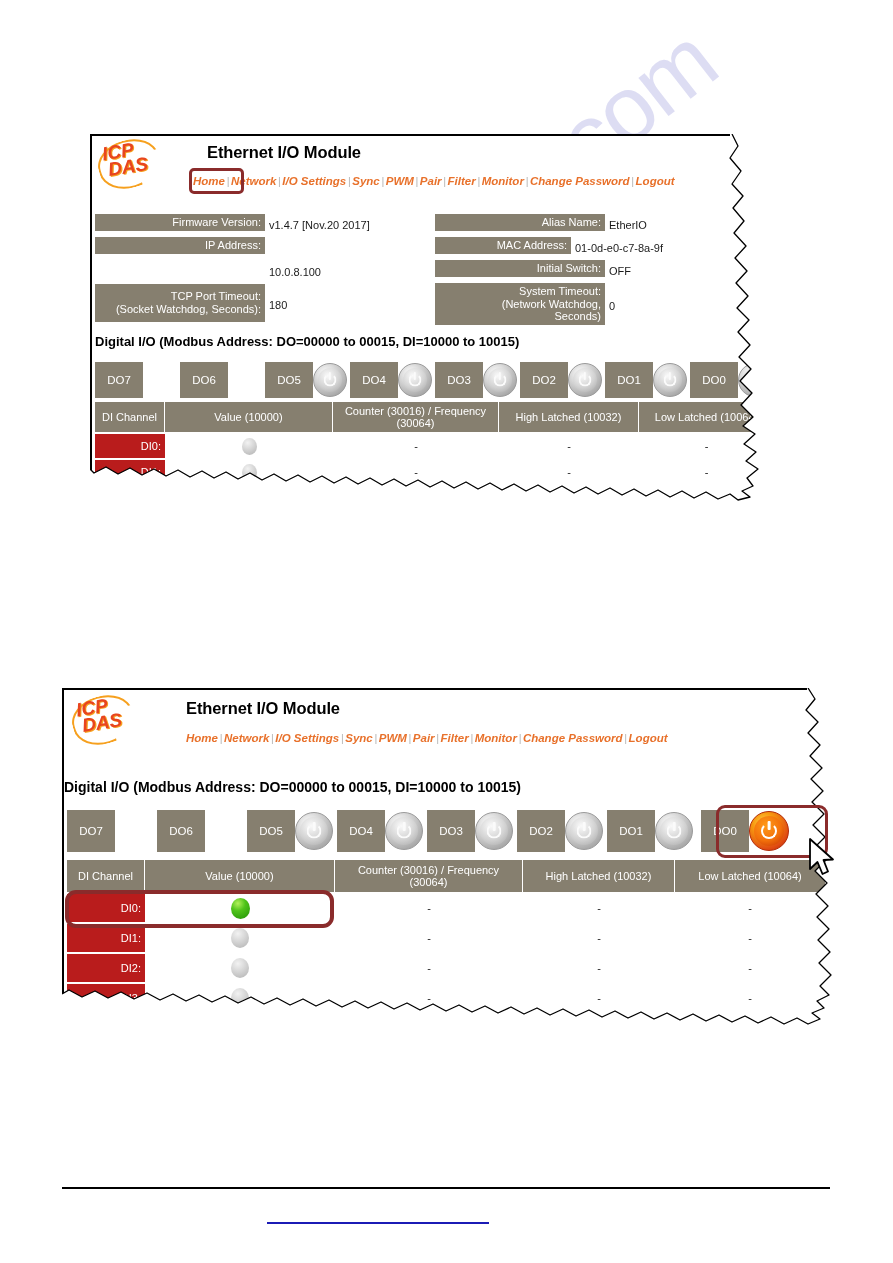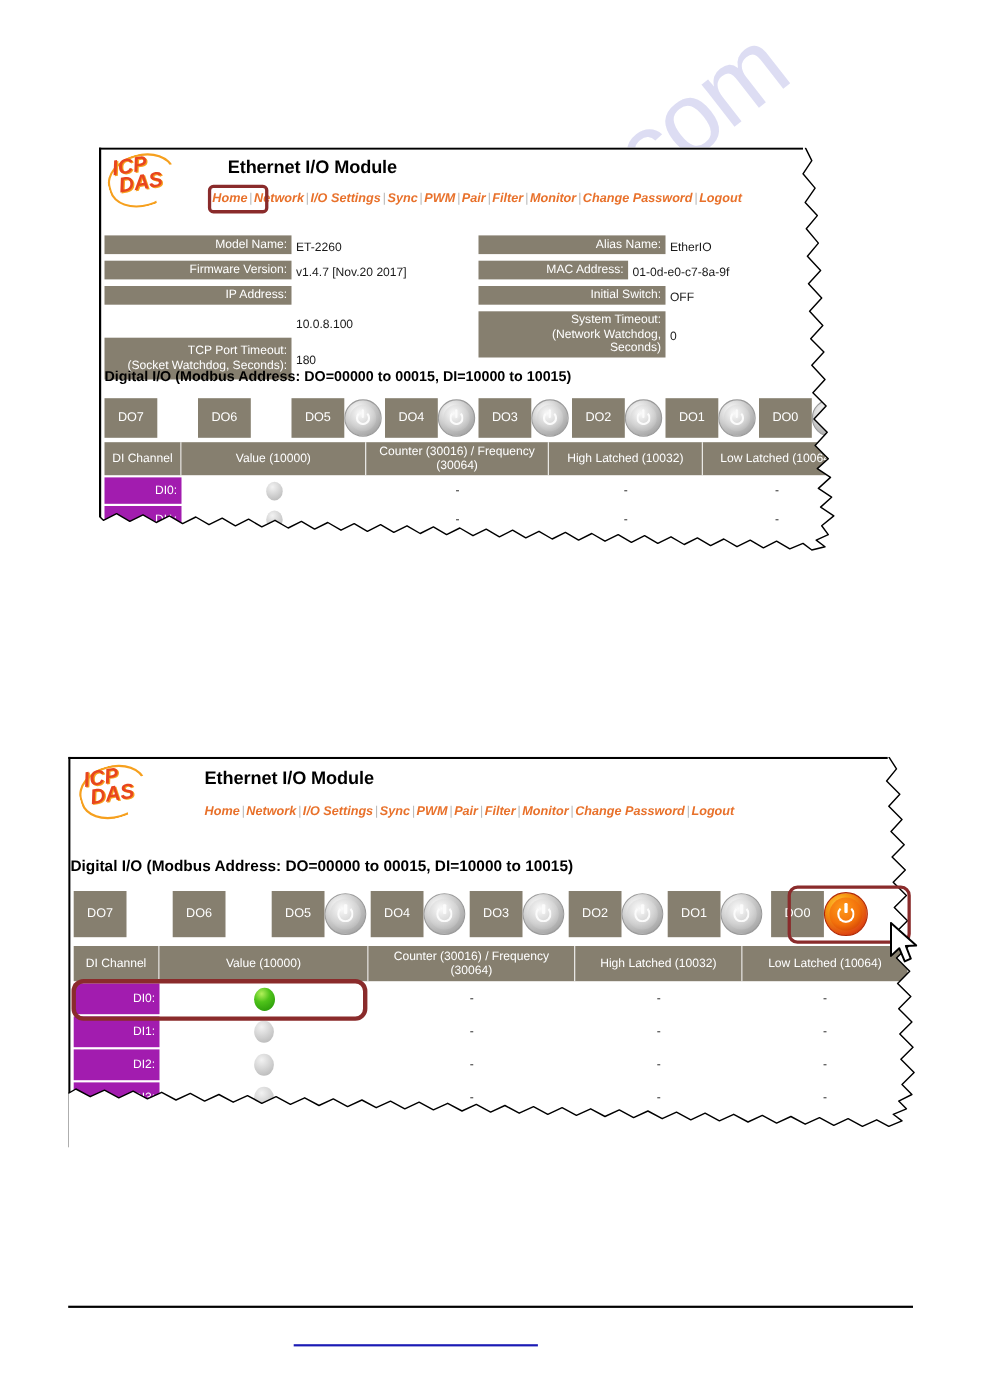--- a/index.html
+++ b/index.html
@@ -196,21 +196,21 @@
     display:flex;align-items:center;justify-content:center;
     text-align:center;
     box-sizing:border-box;
     border-right:1.5px solid #fff;
     line-height:1.1;
     padding:1px 2px;
   }
   .di-head .th:last-child{border-right:none;}
   .di-body .tr{display:flex;margin-top:2px;}
   .di-body .td-ch{
-    background:#a21caf;color:#fff;
+    background:#b91c1c;color:#fff;
     text-align:left;
     padding:3px 4px 3px 0;
     box-sizing:border-box;
     display:flex;align-items:center;justify-content:flex-end;
   }
   .di-body .td{
     display:flex;align-items:center;justify-content:center;
     box-sizing:border-box;
     color:#222;
     font-size:11px;
@@ -262,24 +262,20 @@
     </div>
 
     <div class="page-title" style="left:117px;top:9px;">Ethernet I/O Module</div>
 
     <div class="navbar" style="left:103px;top:41px;">
       <a>Home</a><span class="sep">|</span><a>Network</a><span class="sep">|</span><a>I/O Settings</a><span class="sep">|</span><a>Sync</a><span class="sep">|</span><a>PWM</a><span class="sep">|</span><a>Pair</a><span class="sep">|</span><a>Filter</a><span class="sep">|</span><a>Monitor</a><span class="sep">|</span><a>Change Password</a><span class="sep">|</span><a>Logout</a>
     </div>
     <div class="nav-home-box" style="left:99px;top:34px;width:55px;height:26px;"></div>
 
     <div class="info-table" style="left:5px;top:80px;">
-      <div class="info-row">
-        <div class="info-lab" style="width:170px;height:17px;">Model Name:</div>
-        <div class="info-val" style="width:160px;height:17px;">ET-2260</div>
-      </div>
       <div class="info-row">
         <div class="info-lab" style="width:170px;height:17px;">Firmware Version:</div>
         <div class="info-val" style="width:160px;height:17px;">v1.4.7 [Nov.20 2017]</div>
       </div>
       <div class="info-row">
         <div class="info-lab" style="width:170px;height:17px;">IP Address:</div>
         <div class="info-val" style="width:160px;height:17px;margin-top:24px;">10.0.8.100</div>
       </div>
       <div class="info-row">
         <div class="info-lab" style="width:170px;height:38px;flex-direction:column;align-items:flex-end;justify-content:center;">

